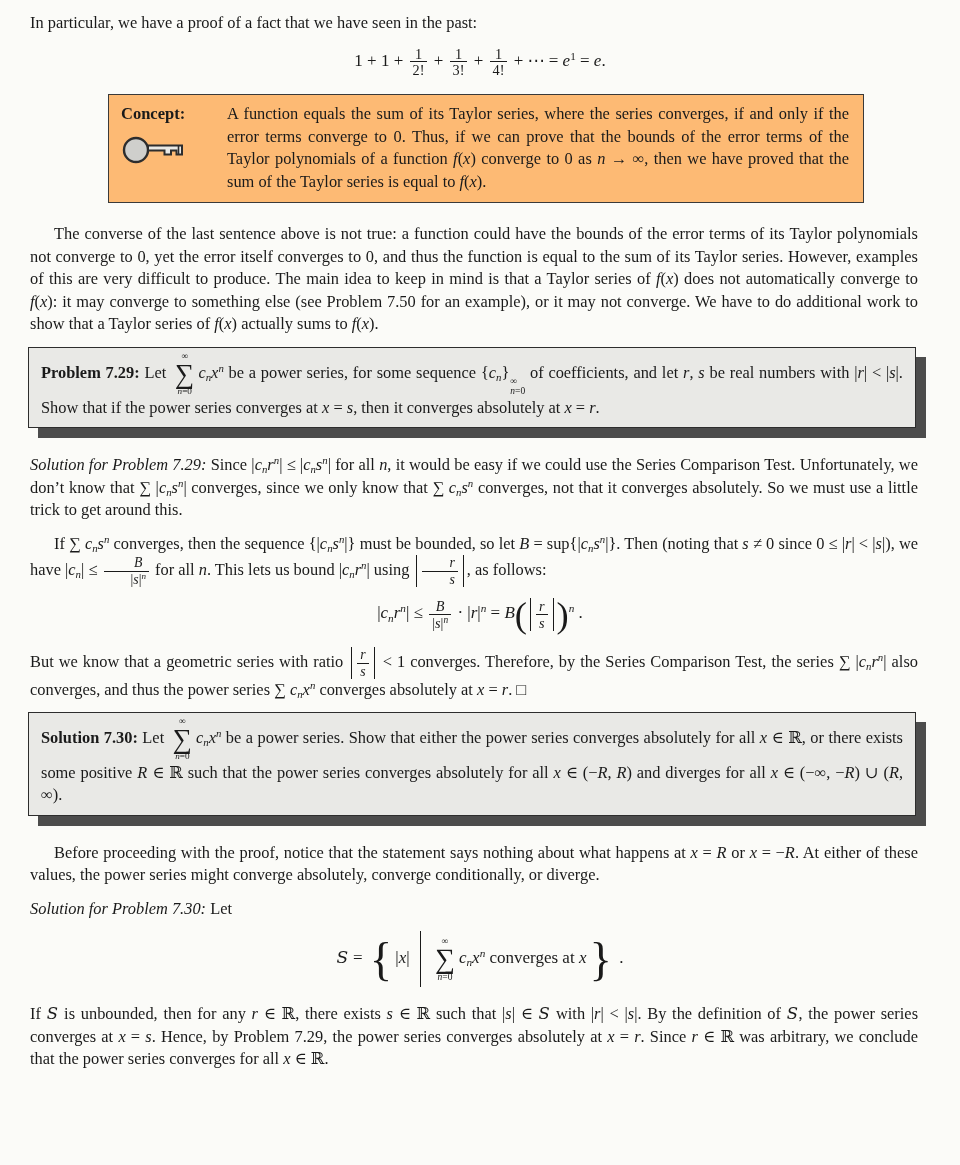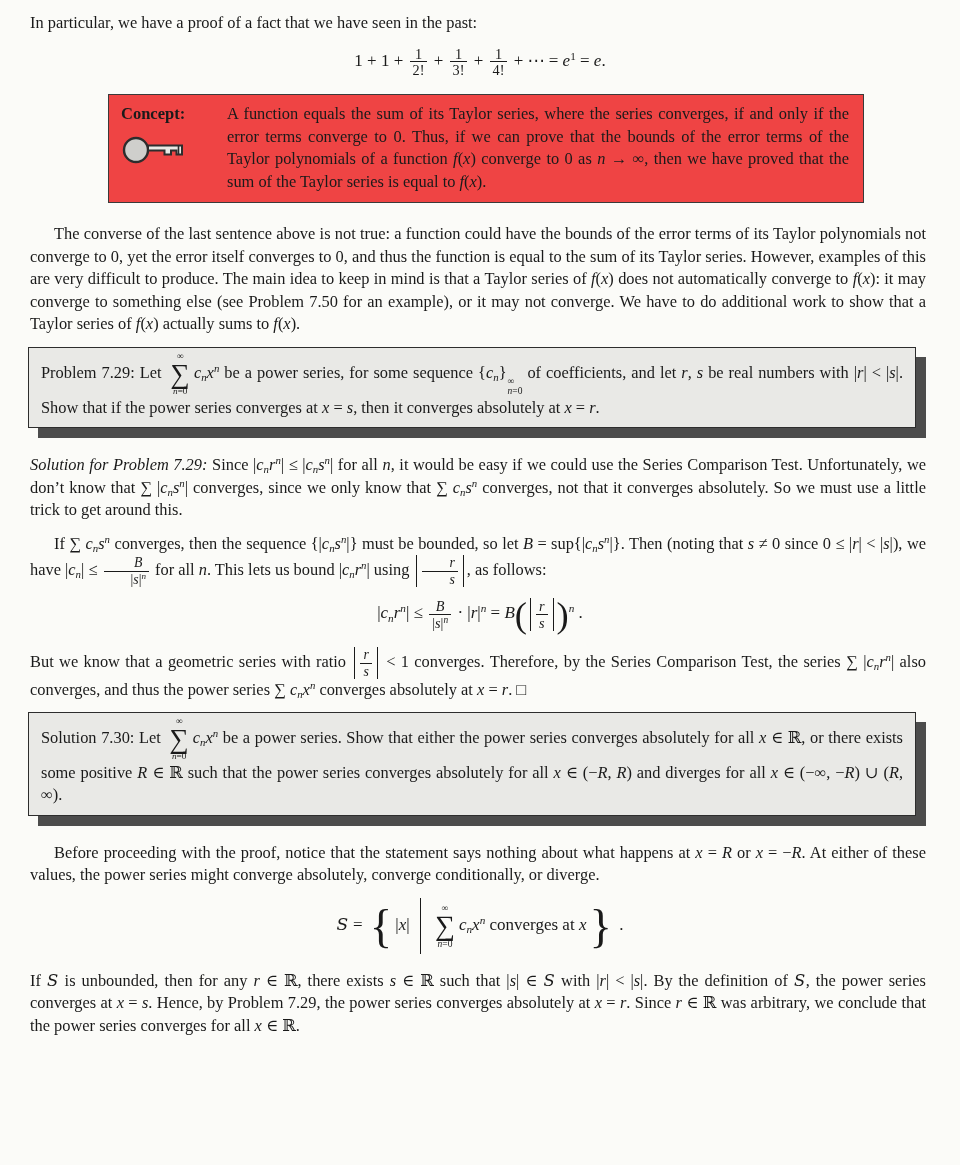--- a/index.html
+++ b/index.html
@@ -2,27 +2,27 @@
 <html><head>
 <meta charset="utf-8">
 <style>
   html,body{margin:0;padding:0}
   body{
     width:960px;height:1165px;overflow:hidden;
     background:#fbfbf8;color:#1a1a1a;
     font-family:"Liberation Serif","DejaVu Serif","DejaVu Sans",serif;
   }
   .page{padding:12px 30px 0 30px;font-size:16.4px;line-height:22.5px}
-  p{margin:0 4px 11px 0;text-align:justify}
+  p{margin:0 12px 11px 0;text-align:justify}
   p.indent{text-indent:24px}
   .display-eq{text-align:center;margin:6px 0 16px 0;font-size:17px;line-height:1.25}
 
   
   .mi{font-style:italic}
-  .mb{font-weight:normal}
+  .mb{font-weight:bold}
   .scr{font-style:italic;font-family:"DejaVu Serif",serif;letter-spacing:.5px}
   .msup{font-size:66%;vertical-align:.55em;line-height:0}
   .msub{font-size:66%;vertical-align:-.3em;line-height:0}
   .frac{display:inline-flex;flex-direction:column;align-items:center;vertical-align:middle;
         font-size:84%;line-height:1.12;margin:0 2px;text-align:center}
   .frac .fn{padding:0 3px}
   .frac .fd{border-top:1.2px solid currentColor;padding:0 3px}
   .bigop{display:inline-flex;flex-direction:column;align-items:center;vertical-align:middle;
          line-height:1;margin:0 4px;text-align:center}
   .bigop .lim{font-size:56%;line-height:1.05}
@@ -30,21 +30,21 @@
   .stk{display:inline-flex;flex-direction:column;align-items:flex-start;vertical-align:-.6em;
        font-size:58%;line-height:1.12;margin-left:1px}
   .abs{display:inline-flex;align-items:center;vertical-align:middle;
        border-left:1.3px solid currentColor;border-right:1.3px solid currentColor;
        padding:0 3px;margin:0 3px}
   .bigp{display:inline-block;font-size:215%;line-height:0;vertical-align:middle}
   .bigb{display:inline-block;font-size:275%;line-height:0;vertical-align:middle;margin:0 3px;font-weight:300}
   .bigv{display:inline-block;width:1.3px;height:56px;background:currentColor;vertical-align:middle;margin:0 10px}
 
   
-  .concept-box{display:flex;gap:14px;background:#ef4444;border:1.6px solid #3a3a3a;
+  .concept-box{display:flex;gap:14px;background:#fdba74;border:1.6px solid #3a3a3a;
                width:756px;box-sizing:border-box;padding:8px 14px 9px 12px;margin:6px 0 20px 78px}
   .concept-side{flex:0 0 92px;width:92px}
   .concept-label{font-weight:bold;font-size:16.5px}
   .key-icon{margin-top:7px}
   .concept-body{flex:1;text-align:justify}
 
   
   .problem-box{background:#e9e9e6;border:1.5px solid #2d2d2d;box-shadow:10px 10px 0 #4c4c4c;
                padding:4px 12px 8px 12px;margin:4px 14px 26px -2px}
   .problem-box p{margin:0;text-align:justify}
@@ -127,20 +127,21 @@
   <div class="problem-box">
     <p><span class="mb">Solution 7.30:</span>  Let <span class="bigop">
           <span class="lim">∞</span>
           <span class="sigma">∑</span>
           <span class="lim"><span class="mi">n</span>=0</span>
         </span><span class="mi">c</span><span class="msub"><span class="mi">n</span></span><span class="mi">x</span><span class="msup"><span class="mi">n</span></span> be a power series. Show that either the power series converges absolutely for all <span class="mi">x</span> ∈ ℝ, or there exists some positive <span class="mi">R</span> ∈ ℝ such that the power series converges absolutely for all <span class="mi">x</span> ∈ (−<span class="mi">R</span>, <span class="mi">R</span>) and diverges for all <span class="mi">x</span> ∈ (−∞, −<span class="mi">R</span>) ∪ (<span class="mi">R</span>, ∞).</p>
   </div>
 
   <p class="indent">Before proceeding with the proof, notice that the statement says nothing about what happens at <span class="mi">x</span> = <span class="mi">R</span> or <span class="mi">x</span> = −<span class="mi">R</span>. At either of these values, the power series might converge absolutely, converge conditionally, or diverge.</p>
 
+  <p><span class="mi">Solution for Problem 7.30:</span>  Let</p>
 
   <div class="display-eq"><span class="scr">S</span> = <span class="bigb">{</span>|<span class="mi">x</span>|<span class="bigv"></span><span class="bigop">
         <span class="lim">∞</span>
         <span class="sigma">∑</span>
         <span class="lim"><span class="mi">n</span>=0</span>
       </span><span class="mi">c</span><span class="msub"><span class="mi">n</span></span><span class="mi">x</span><span class="msup"><span class="mi">n</span></span> converges at <span class="mi">x</span><span class="bigb">}</span> .</div>
 
   <p>If <span class="scr">S</span> is unbounded, then for any <span class="mi">r</span> ∈ ℝ, there exists <span class="mi">s</span> ∈ ℝ such that |<span class="mi">s</span>| ∈ <span class="scr">S</span> with |<span class="mi">r</span>| &lt; |<span class="mi">s</span>|. By the definition of <span class="scr">S</span>, the power series converges at <span class="mi">x</span> = <span class="mi">s</span>. Hence, by Problem 7.29, the power series converges absolutely at <span class="mi">x</span> = <span class="mi">r</span>. Since <span class="mi">r</span> ∈ ℝ was arbitrary, we conclude that the power series converges for all <span class="mi">x</span> ∈ ℝ.</p>
 
 </div>

